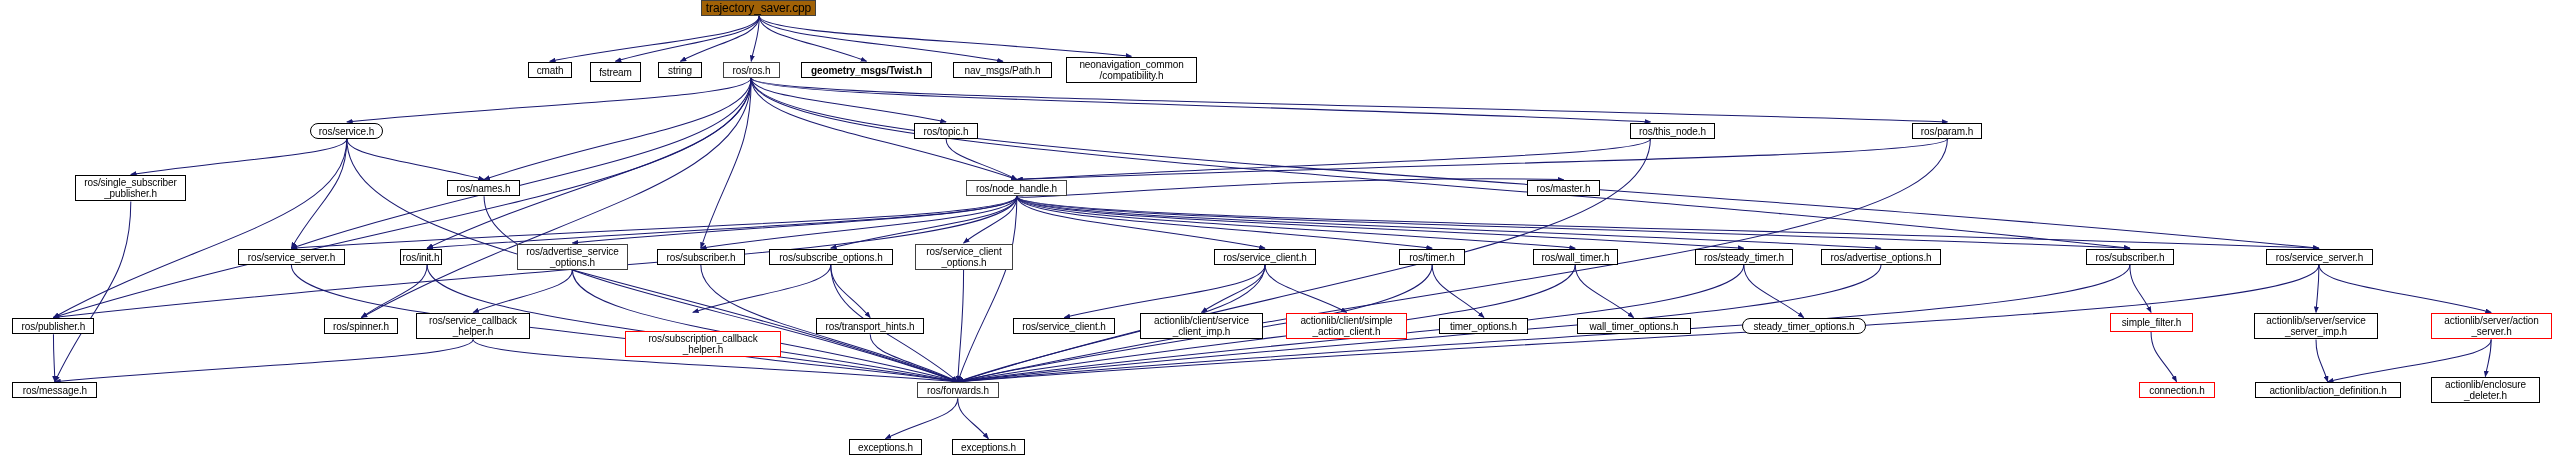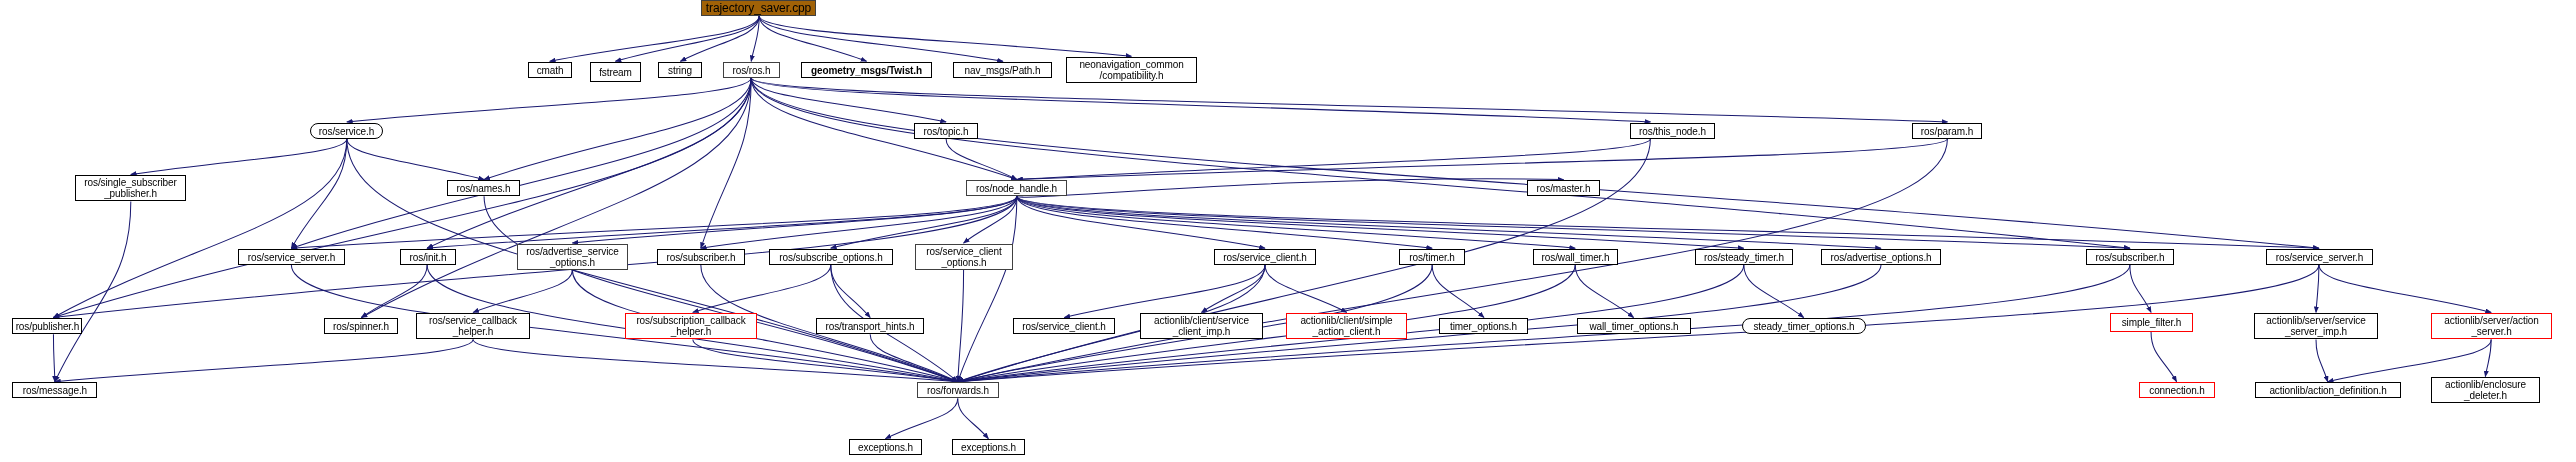--- a/index.html
+++ b/index.html
@@ -169,39 +169,39 @@
       <div class="node" style="left: 310px; top: 123px; width: 73px; height: 16px; border-radius: 8px;"><span class="node-label">ros/service.h</span></div>
       <div class="node" style="left: 914px; top: 123px; width: 64px; height: 16px;"><span class="node-label">ros/topic.h</span></div>
       <div class="node" style="left: 1608px; top: 123px; width: 85px; height: 16px; margin-left: 22px;"><span class="node-label">ros/this_node.h</span></div>
       <div class="node" style="left: 1912px; top: 123px; width: 70px; height: 16px;"><span class="node-label">ros/param.h</span></div>
       <div class="node" style="left: 75px; top: 175px; width: 111px; height: 26px;"><span class="node-label">ros/single_subscriber
 _publisher.h</span></div>
       <div class="node" style="left: 447px; top: 180px; width: 73px; height: 16px;"><span class="node-label">ros/names.h</span></div>
       <div class="node strong" style="left: 966px; top: 180px; width: 101px; height: 16px;"><span class="node-label">ros/node_handle.h</span></div>
       <div class="node" style="left: 1527px; top: 180px; width: 73px; height: 16px; align-items: center;"><span class="node-label">ros/master.h</span></div>
       <div class="node" style="left: 238px; top: 249px; width: 107px; height: 16px;"><span class="node-label">ros/service_server.h</span></div>
-      <div class="node" style="left: 400px; top: 249px; width: 56px; height: 16px;"><span class="node-label">ros/init.h</span></div>
+      <div class="node" style="left: 400px; top: 249px; width: 42px; height: 16px;"><span class="node-label">ros/init.h</span></div>
       <div class="node strong" style="left: 517px; top: 244px; width: 111px; height: 26px;"><span class="node-label">ros/advertise_service
 _options.h</span></div>
       <div class="node" style="left: 657px; top: 249px; width: 88px; height: 16px;"><span class="node-label">ros/subscriber.h</span></div>
       <div class="node" style="left: 769px; top: 249px; width: 124px; height: 16px;"><span class="node-label">ros/subscribe_options.h</span></div>
       <div class="node strong" style="left: 915px; top: 244px; width: 98px; height: 26px;"><span class="node-label">ros/service_client
 _options.h</span></div>
       <div class="node" style="left: 1214px; top: 249px; width: 102px; height: 16px;"><span class="node-label">ros/service_client.h</span></div>
       <div class="node" style="left: 1399px; top: 249px; width: 66px; height: 16px;"><span class="node-label">ros/timer.h</span></div>
       <div class="node" style="left: 1533px; top: 249px; width: 85px; height: 16px;"><span class="node-label">ros/wall_timer.h</span></div>
       <div class="node" style="left: 1695px; top: 249px; width: 98px; height: 16px;"><span class="node-label">ros/steady_timer.h</span></div>
       <div class="node" style="left: 1821px; top: 249px; width: 120px; height: 16px;"><span class="node-label">ros/advertise_options.h</span></div>
       <div class="node" style="left: 2086px; top: 249px; width: 88px; height: 16px;"><span class="node-label">ros/subscriber.h</span></div>
       <div class="node" style="left: 2266px; top: 249px; width: 107px; height: 16px;"><span class="node-label">ros/service_server.h</span></div>
-      <div class="node" style="left: 12.4px; top: 318px; width: 70px; height: 16px;"><span class="node-label">ros/publisher.h</span></div>
+      <div class="node" style="left: 12.4px; top: 318px; width: 82px; height: 16px;"><span class="node-label">ros/publisher.h</span></div>
       <div class="node" style="left: 324px; top: 318px; width: 74px; height: 16px;"><span class="node-label">ros/spinner.h</span></div>
       <div class="node" style="left: 416px; top: 313px; width: 114px; height: 26px;"><span class="node-label">ros/service_callback
 _helper.h</span></div>
-      <div class="node alert" style="left: 625px; top: 313px; width: 132px; height: 26px;"><span class="node-label">ros/subscription_callback
+      <div class="node alert" style="left: 625px; top: 331px; width: 156px; height: 26px;"><span class="node-label">ros/subscription_callback
 _helper.h</span></div>
       <div class="node" style="left: 816px; top: 318px; width: 108px; height: 16px;"><span class="node-label">ros/transport_hints.h</span></div>
       <div class="node" style="left: 1013px; top: 318px; width: 102px; height: 16px;"><span class="node-label">ros/service_client.h</span></div>
       <div class="node" style="left: 1140px; top: 313px; width: 123px; height: 26px;"><span class="node-label">actionlib/client/service
 _client_imp.h</span></div>
       <div class="node alert" style="left: 1286px; top: 313px; width: 121px; height: 26px;"><span class="node-label">actionlib/client/simple
 _action_client.h</span></div>
       <div class="node" style="left: 1439px; top: 318px; width: 89px; height: 16px;"><span class="node-label">timer_options.h</span></div>
       <div class="node" style="left: 1577px; top: 318px; width: 114px; height: 16px;"><span class="node-label">wall_timer_options.h</span></div>
       <div class="node" style="left: 1742px; top: 318px; width: 124px; height: 16px; border-radius: 8px;"><span class="node-label">steady_timer_options.h</span></div>

